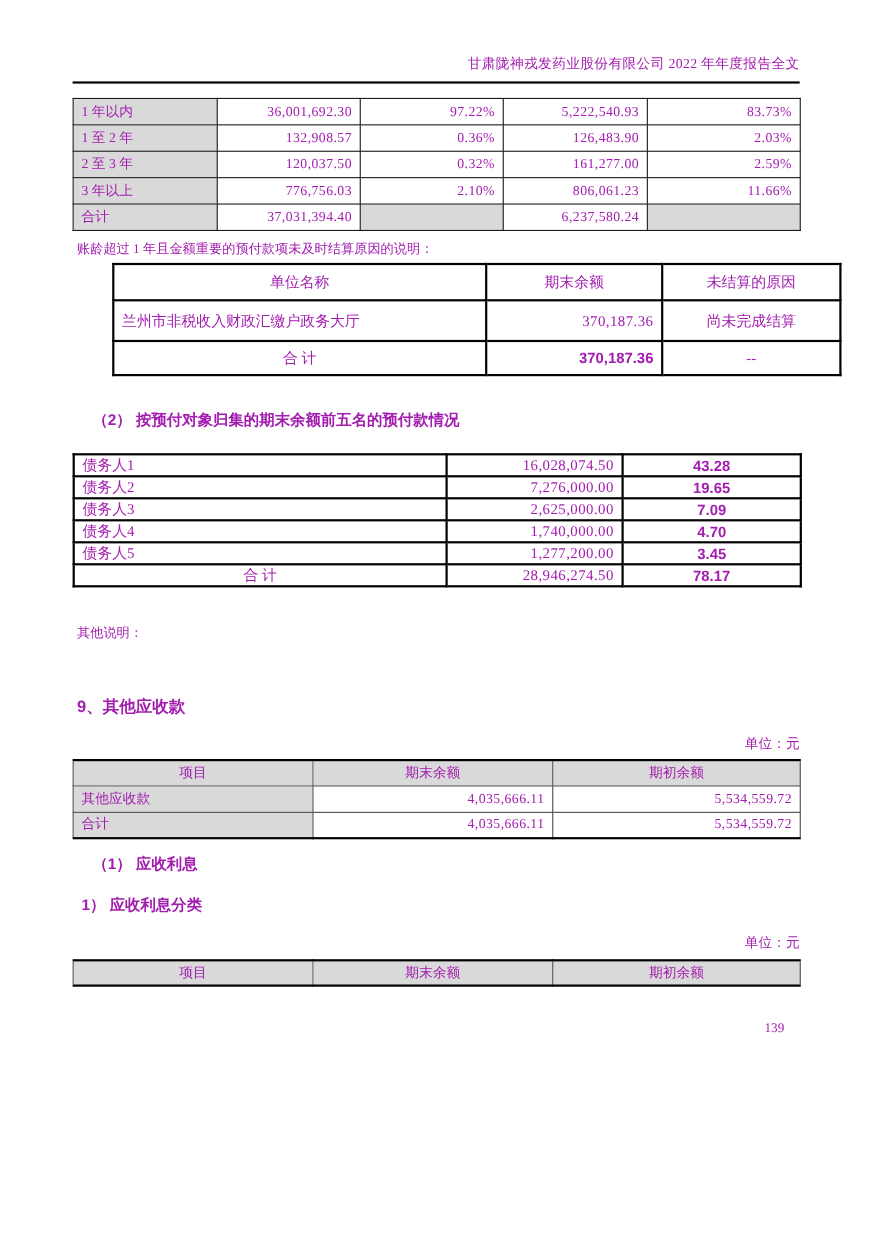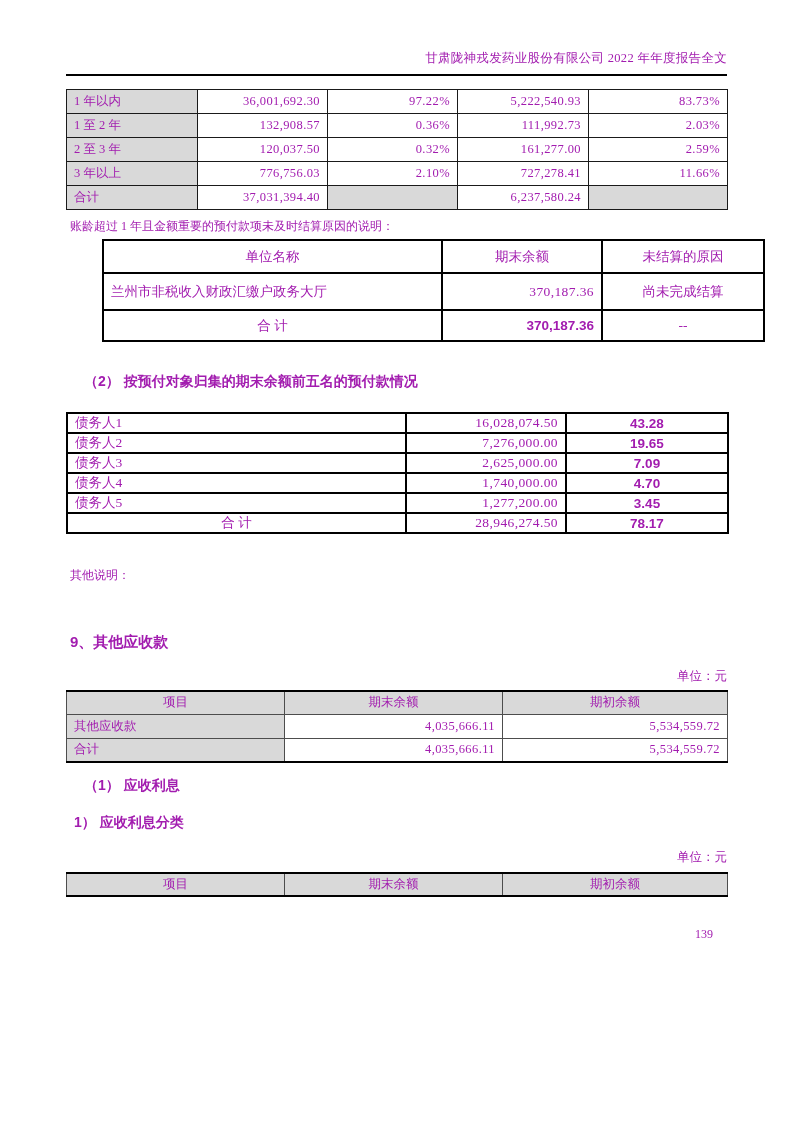--- a/index.html
+++ b/index.html
@@ -82,35 +82,35 @@
           <td class="gray left">1 年以内</td>
           <td class="num">36,001,692.30</td>
           <td class="num">97.22%</td>
           <td class="num">5,222,540.93</td>
           <td class="num">83.73%</td>
         </tr>
         <tr>
           <td class="gray left">1 至 2 年</td>
           <td class="num">132,908.57</td>
           <td class="num">0.36%</td>
-          <td class="num">111,992.73</td>
+          <td class="num">126,483.90</td>
           <td class="num">2.03%</td>
         </tr>
         <tr>
           <td class="gray left">2 至 3 年</td>
           <td class="num">120,037.50</td>
           <td class="num">0.32%</td>
           <td class="num">161,277.00</td>
           <td class="num">2.59%</td>
         </tr>
         <tr>
           <td class="gray left">3 年以上</td>
           <td class="num">776,756.03</td>
           <td class="num">2.10%</td>
-          <td class="num">727,278.41</td>
+          <td class="num">806,061.23</td>
           <td class="num">11.66%</td>
         </tr>
         <tr>
           <td class="gray left">合计</td>
           <td class="num">37,031,394.40</td>
           <td class="gray"></td>
           <td class="num">6,237,580.24</td>
           <td class="gray"></td>
         </tr>
       </tbody>

